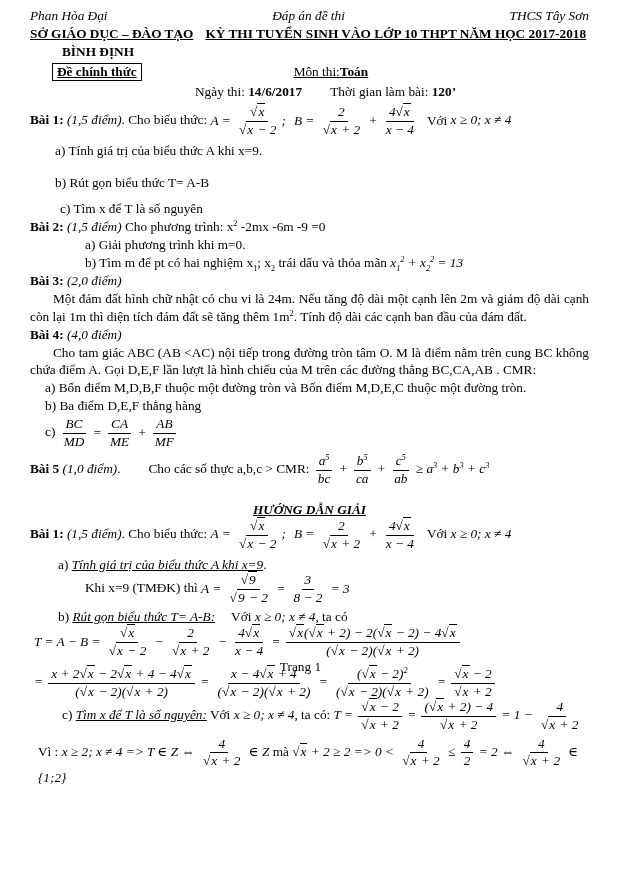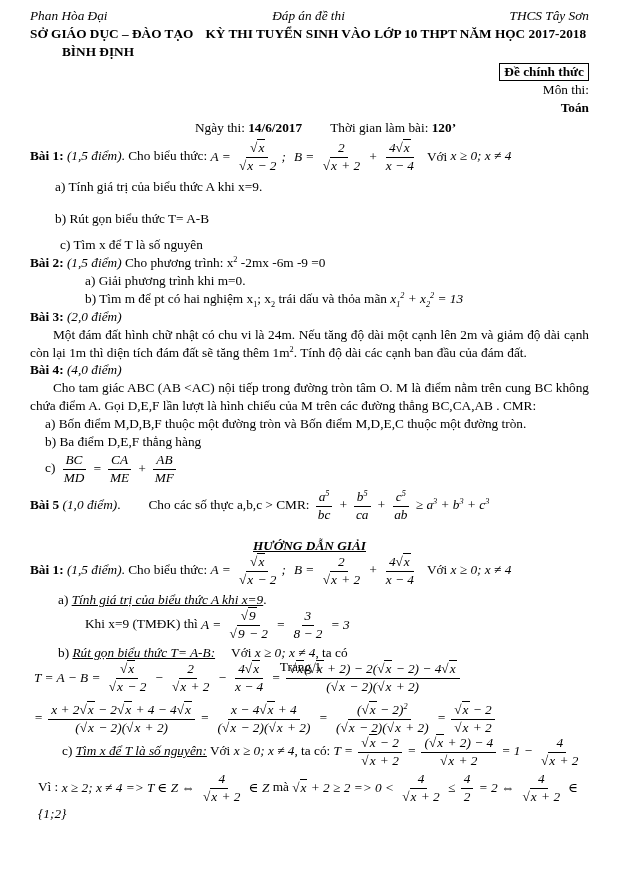--- a/index.html
+++ b/index.html
@@ -20,27 +20,27 @@
          vertical-align:middle;margin:0 2px;line-height:1.12;text-align:center;}
   .mfrac>.num{border-bottom:1px solid #000;padding:0 3px 1px;display:block;white-space:nowrap;}
   .mfrac>.den{padding:1px 3px 0;display:block;white-space:nowrap;}
   .msqrt{white-space:nowrap;}
   .msqrt .rsign{font-style:normal;}
   .msqrt .rcont{border-top:1px solid #000;padding:0 1px;}
   sup{font-size:0.62em;vertical-align:super;line-height:0;}
   sub{font-size:0.62em;vertical-align:sub;line-height:0;}
   
   .rowb{display:flex;justify-content:space-between;align-items:baseline;}
-  .row{display:flex;align-items:flex-end;}
+  .row{display:flex;align-items:flex-start;text-decoration:underline;}
   .g10>*+*{margin-left:12px;}
   .center{text-align:center;}
   .para{text-align:justify;text-indent:23px;}
   .ml8{margin-left:8px;} .ml16{margin-left:16px;} .ml28{margin-left:28px;} .ml150{margin-left:152px;}
   .pl4{padding-left:4px;} .pl8{padding-left:8px;} .pl15{padding-left:15px;}
-  .pl22{padding-left:22px;flex-direction:column;} .pl25{padding-left:25px;} .pl28{padding-left:28px;}
+  .pl22{padding-left:22px;} .pl25{padding-left:25px;} .pl28{padding-left:28px;}
   .pl30{padding-left:30px;} .pl32{padding-left:32px;} .pl55{padding-left:55px;}
   .pl165{padding-left:165px;}
   .mt2{margin-top:2px;} .mt4{margin-top:4px;} .mt6{}
   .mt8{margin-top:8px;} .mt12{margin-top:8px;} .mt14{margin-top:14px;}
   .footer{position:absolute;left:0;right:16px;bottom:9px;text-align:center;}
 </style>
 </head>
 <body>
 
 <div class="page">

